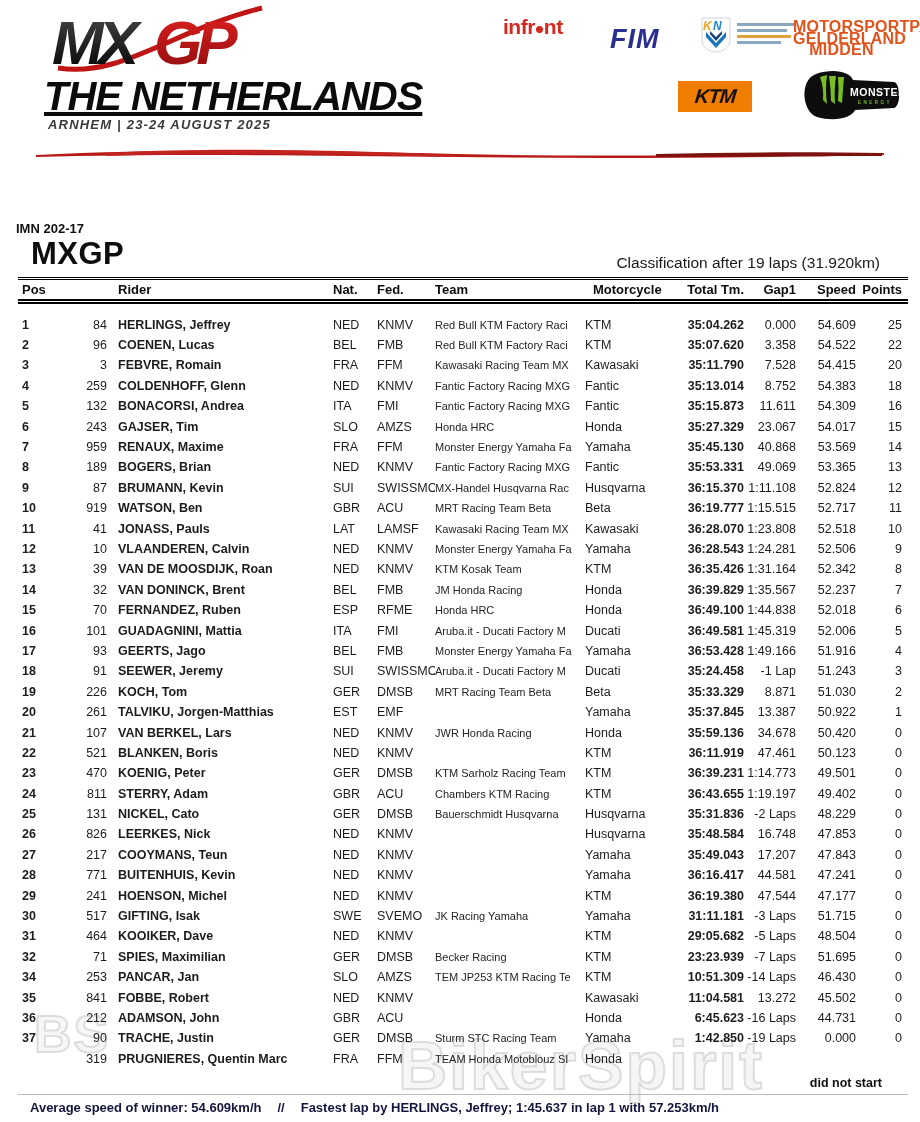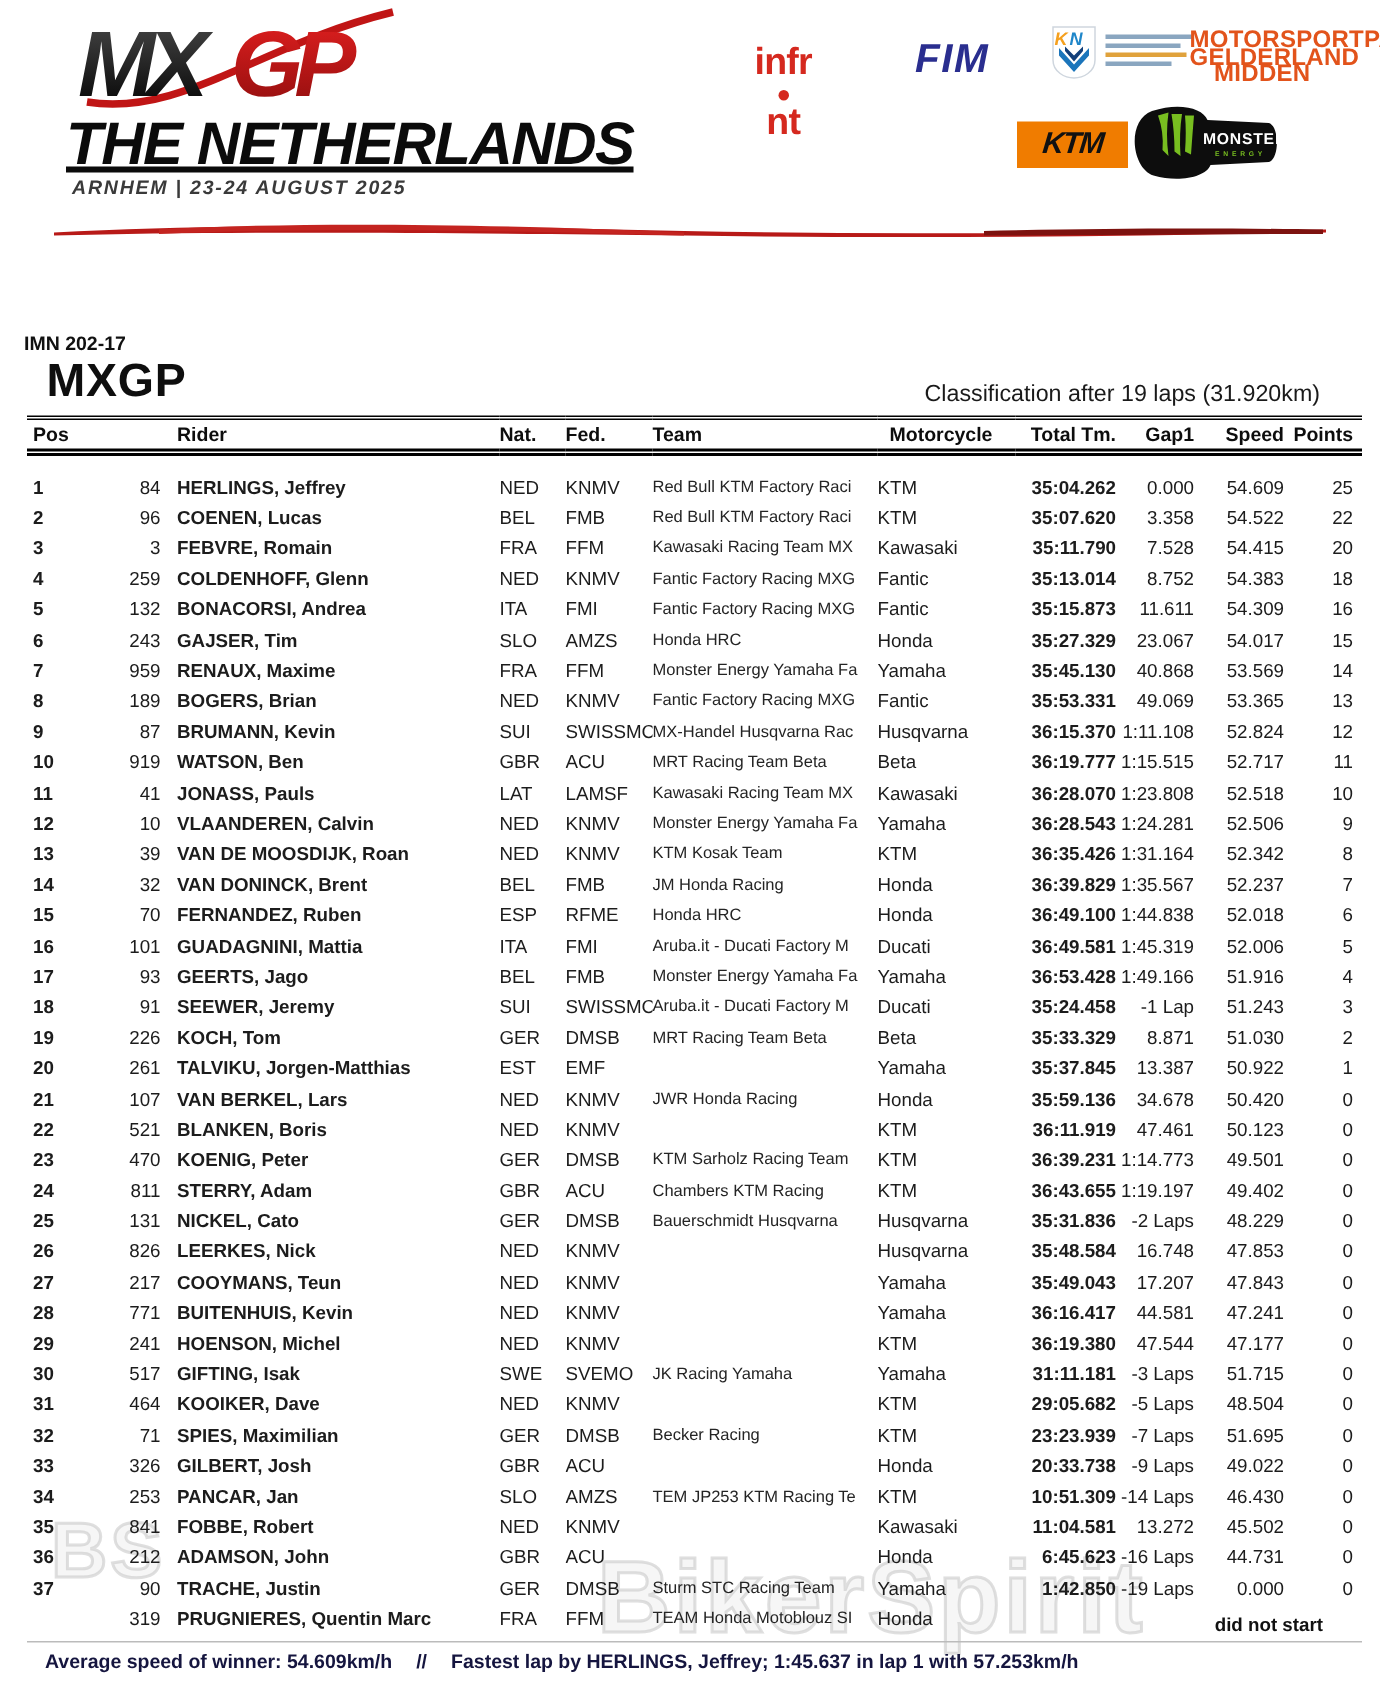--- a/index.html
+++ b/index.html
@@ -9,40 +9,40 @@
 
   
   .mxgp-logo { left:52px; top:4px; }
   .event-title { left:44px; top:74px; font-size:40px; font-weight:bold; font-style:italic;
                  letter-spacing:-1px; color:#0b0b0b; white-space:nowrap;text-decoration:underline; }
   .event-sub { left:48px; top:117px; font-size:13px; font-weight:bold; color:#3a3a3a;
                letter-spacing:1.2px; white-space:nowrap;font-style:italic; }
   .brush { left:36px; top:146px; }
 
   
-  .sp-infront { left:503px; top:27px; font-size:25px; font-weight:bold; color:#d5291f;
-                display:flex; align-items:center; letter-spacing:-0.5px;flex-direction:column; }
+  .sp-infront { left:503px; top:15px; font-size:21px; font-weight:bold; color:#d5291f;
+                display:flex; align-items:center; letter-spacing:-0.5px; }
   .sp-infront .dot { width:7px; height:7px; border-radius:50%; background:#d5291f;
                      display:inline-block; margin:4px 1px 0 1px; }
   .sp-fim { left:610px; top:24px; font-size:27px; font-weight:bold; font-style:italic;
             color:#2a2e8f; letter-spacing:1px; }
   .sp-knmv { left:700px; top:17px; display:flex; align-items:flex-start; }
   .knmv-lines { margin:6px 0 0 5px; }
   .knmv-lines div { height:3px; margin-bottom:3px; background:#8aa6c0; }
   .knmv-lines div:nth-child(1){ width:58px; }
   .knmv-lines div:nth-child(2){ width:50px; }
   .knmv-lines div:nth-child(3){ width:54px; background:#e0a23c; }
   .knmv-lines div:nth-child(4){ width:44px; }
   .sp-msp { left:793px; top:21px; width:97px; text-align:center; font-size:16px;
             font-weight:bold; color:#e2531b; line-height:11.5px; letter-spacing:0.2px; }
   .sp-ktm { left:678px; top:81px; width:74px; height:31px; background:#f07c00;
             display:flex; align-items:center; justify-content:center; }
   .sp-ktm span { font-size:20px; font-weight:bold; font-style:italic; color:#111;
                  letter-spacing:-1px; transform:skewX(-6deg); }
-  .sp-monster { left:748px; top:67px;text-align:center; }
+  .sp-monster { left:796px; top:67px;text-align:center; }
 
   
   .imn { left:16px; top:221px; font-size:13px; font-weight:bold; color:#111; }
   .series { left:31px; top:236px; font-size:31px; font-weight:bold; color:#0e0e0e; letter-spacing:0.5px; }
   .race-title { left:285px; top:250px; width:212px; text-align:center; font-size:19px;
                 font-weight:bold; color:#0e0e0e; border-bottom:2px solid #111; padding-bottom:3px; }
   .classification { right:40px; top:254px; font-size:15.5px; color:#1a1a1a; }
 
   
   .results { left:18px; top:277px; width:890px; }
@@ -610,33 +610,20 @@
     <td class="nat">GER</td>
     <td class="fed">DMSB</td>
     <td class="team">Becker Racing</td>
     <td class="bike">KTM</td>
     <td class="total">23:23.939</td>
     <td class="gap">-7 Laps</td>
     <td class="speed">51.695</td>
     <td class="pts">0</td>
   </tr>
           <tr class="r">
-    <td class="pos">33</td>
-    <td class="num">326</td>
-    <td class="name">GILBERT, Josh</td>
-    <td class="nat">GBR</td>
-    <td class="fed">ACU</td>
-    <td class="team"></td>
-    <td class="bike">Honda</td>
-    <td class="total">20:33.738</td>
-    <td class="gap">-9 Laps</td>
-    <td class="speed">49.022</td>
-    <td class="pts">0</td>
-  </tr>
-          <tr class="r">
     <td class="pos">34</td>
     <td class="num">253</td>
     <td class="name">PANCAR, Jan</td>
     <td class="nat">SLO</td>
     <td class="fed">AMZS</td>
     <td class="team">TEM JP253 KTM Racing Te</td>
     <td class="bike">KTM</td>
     <td class="total">10:51.309</td>
     <td class="gap">-14 Laps</td>
     <td class="speed">46.430</td>

